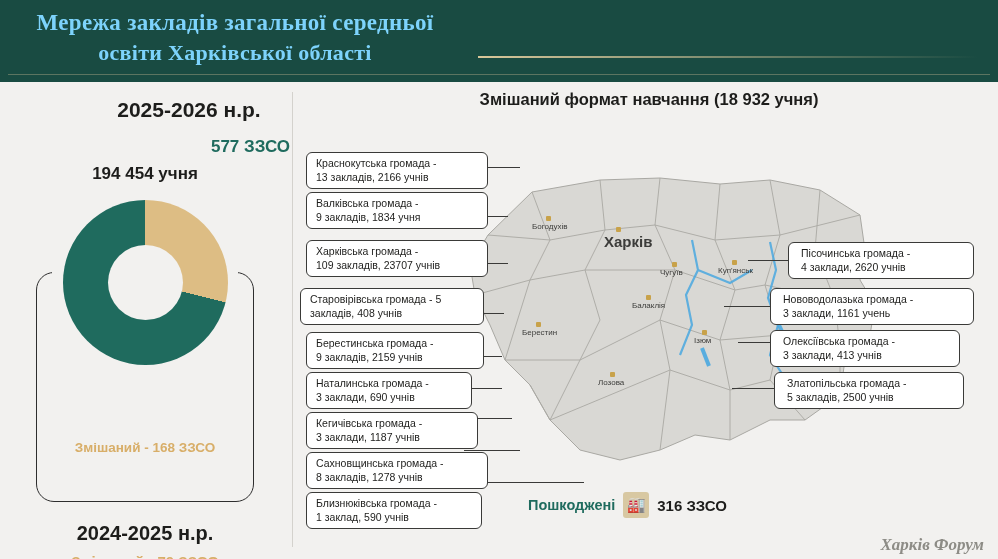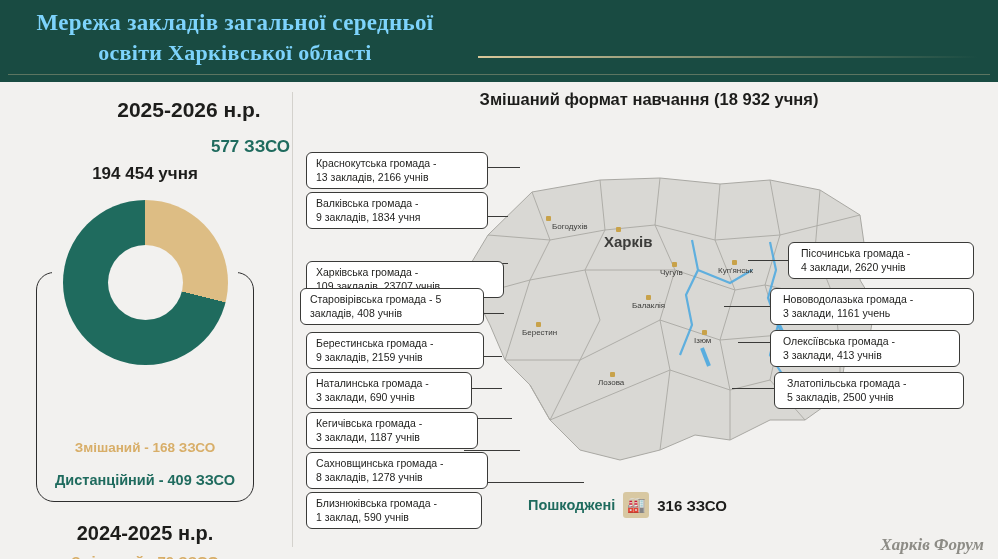--- a/index.html
+++ b/index.html
@@ -158,21 +158,20 @@
 
   <div class="legend-box"></div>
   <div class="legend-mask"></div>
 
   <div class="donut-wrap">
     <div class="donut" style="background: conic-gradient(#ddbd84 0deg 104deg, #1f6b5e 104deg 360deg);"></div>
     <div class="donut-hole"></div>
   </div>
 
   <div class="leg-mix">Змішаний - 168 ЗЗСО</div>
-  <div class="leg-dist">Дистанційний - 409 ЗЗСО</div>
 
   <div class="yr2">2024-2025 н.р.</div>
   <div class="yr2sub">Змішаний - 79 ЗЗСО</div>
 </div>
 
 <div class="vdiv"></div>
 
 <div class="rtitle">Змішаний формат навчання (18 932 учня)</div>
 
 <div class="mapbox">
@@ -201,21 +200,21 @@
       <path d="M470 122 L476 150 L468 178 L478 205 L470 235 L486 260"></path>
       <path d="M398 150 L430 163 L452 150"></path>
     </g>
     <g fill="none" stroke="#4aa8e0" stroke-width="4" opacity="0.9">
       <path d="M402 228 L409 246"></path>
       <path d="M479 205 L487 222"></path>
     </g>
   </svg>
 
   <div class="citydot" style="left:246px;top:96px;"></div>
-  <div class="maplabel" style="left:232px;top:102px;margin-left:20px;">Богодухів</div>
+  <div class="maplabel" style="left:232px;top:102px;">Богодухів</div>
 
   <div class="citydot" style="left:316px;top:107px;"></div>
   <div class="maplabel" style="left:304px;top:113px;font-size:15px;font-weight:bold;">Харків</div>
 
   <div class="citydot" style="left:372px;top:142px;"></div>
   <div class="maplabel" style="left:360px;top:148px;">Чугуїв</div>
 
   <div class="citydot" style="left:432px;top:140px;"></div>
   <div class="maplabel" style="left:418px;top:146px;">Куп'янськ</div>
 
@@ -243,21 +242,21 @@
 
   <div class="leader" style="left:448px;top:140px;width:42px;"></div>
   <div class="leader" style="left:424px;top:186px;width:48px;"></div>
   <div class="leader" style="left:438px;top:222px;width:34px;"></div>
   <div class="leader" style="left:432px;top:268px;width:44px;"></div>
 
   <div class="cal l" style="left:6px;  top:32px; width:182px;">Краснокутська громада -
 13 закладів, 2166 учнів</div>
   <div class="cal l" style="left:6px;  top:72px; width:182px;">Валківська громада -
 9 закладів, 1834 учня</div>
-  <div class="cal l" style="left:6px;  top:120px;width:198px;margin-top:21px;">Харківська громада -
+  <div class="cal l" style="left:6px;  top:120px;width:182px;">Харківська громада -
 109 закладів, 23707 учнів</div>
   <div class="cal l" style="left:0px;  top:168px;width:184px;">Старовірівська громада - 5
 закладів, 408 учнів</div>
   <div class="cal l" style="left:6px;  top:212px;width:178px;">Берестинська громада -
 9 закладів, 2159 учнів</div>
   <div class="cal l" style="left:6px;  top:252px;width:166px;">Наталинська громада -
 3 заклади, 690 учнів</div>
   <div class="cal l" style="left:6px;  top:292px;width:172px;">Кегичівська громада -
 3 заклади, 1187 учнів</div>
   <div class="cal l" style="left:6px;top:332px;width:182px;">Сахновщинська громада -

